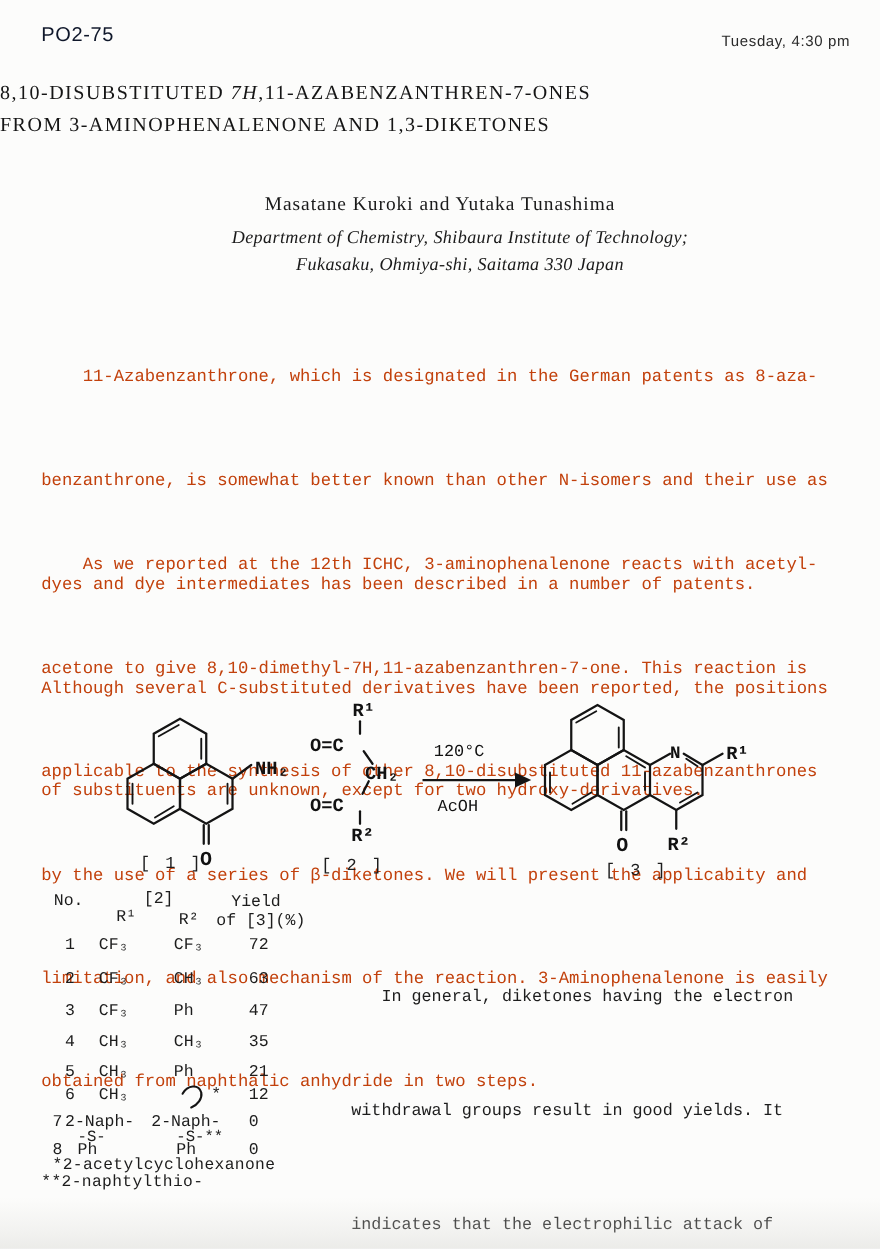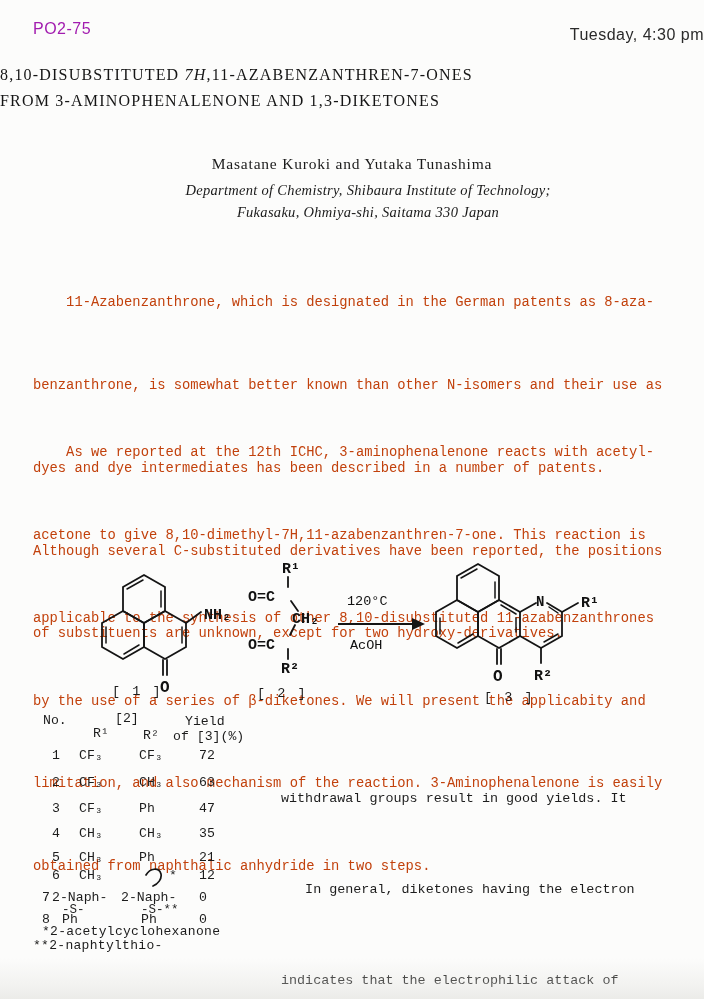--- a/index.html
+++ b/index.html
@@ -1,22 +1,22 @@
 <!DOCTYPE html>
 <html><head>
 <meta charset="utf-8">
 <style>
   html,body{margin:0;padding:0;background:#e9e9e9;}
   .page{position:relative;width:704px;height:999px;background:#fcfcfb;overflow:hidden;
         font-family:"Liberation Mono",monospace;color:#1c1c1c;}
   .abs{position:absolute;}
   .sans{font-family:"Liberation Sans",sans-serif;}
   .serif{font-family:"Liberation Serif",serif;}
-  .hdr-code{left:33px;top:20px;font-size:16px;letter-spacing:.5px;color:#a21caf;}
-  .hdr-time{right:0;top:26px;font-size:16px;letter-spacing:.5px;color:#2a2a2a;}
+  .hdr-code{left:33px;top:20px;font-size:16px;letter-spacing:.5px;color:#0f172a;}
+  .hdr-time{right:24px;top:26px;font-size:12px;letter-spacing:.5px;color:#2a2a2a;}
   .titleline{left:0;width:704px;text-align:left;font-size:16px;letter-spacing:1.2px;
              color:#151515;white-space:pre;}
   .t1{top:66px;} .t2{top:92px;}
   .it{font-style:italic;}
   .authors{left:0;top:155px;width:704px;text-align:center;font-size:15.5px;letter-spacing:.8px;color:#1a1a1a;}
   .affil{left:0;width:704px;text-align:center;font-style:italic;font-size:14.5px;letter-spacing:.3px;color:#1a1a1a;padding-left:16px;}
   .af1{top:182px;} .af2{top:204px;}
   .para{white-space:pre;font-size:13.8px;line-height:27.6px;color:#c2410c;}
   .p1{left:33px;top:234px;} .p2{left:33px;top:384px;}
   .rcol{left:281px;top:723px;white-space:pre;font-size:13.4px;line-height:30.4px;color:#1d1d1d;}
@@ -212,22 +212,22 @@
       <span class="c-no">8</span>
       <span style="left:29px;">Ph</span>
       <span style="left:108px;">Ph</span>
       <span class="c-y">0</span>
     </div>
     <div class="fn" style="left:9px;top:214px;">*2-acetylcyclohexanone</div>
     <div class="fn" style="left:0px;top:228px;">**2-naphtylthio-</div>
   </div>
 
   <div class="abs rcol">
+    <div>   In general, diketones having the electron</div>
     <div>withdrawal groups result in good yields. It</div>
-    <div>   In general, diketones having the electron</div>
     <div>indicates that the electrophilic attack of</div>
     
     
     
     
     
   </div>
 
   <div class="abs shade"></div>
 </div>

